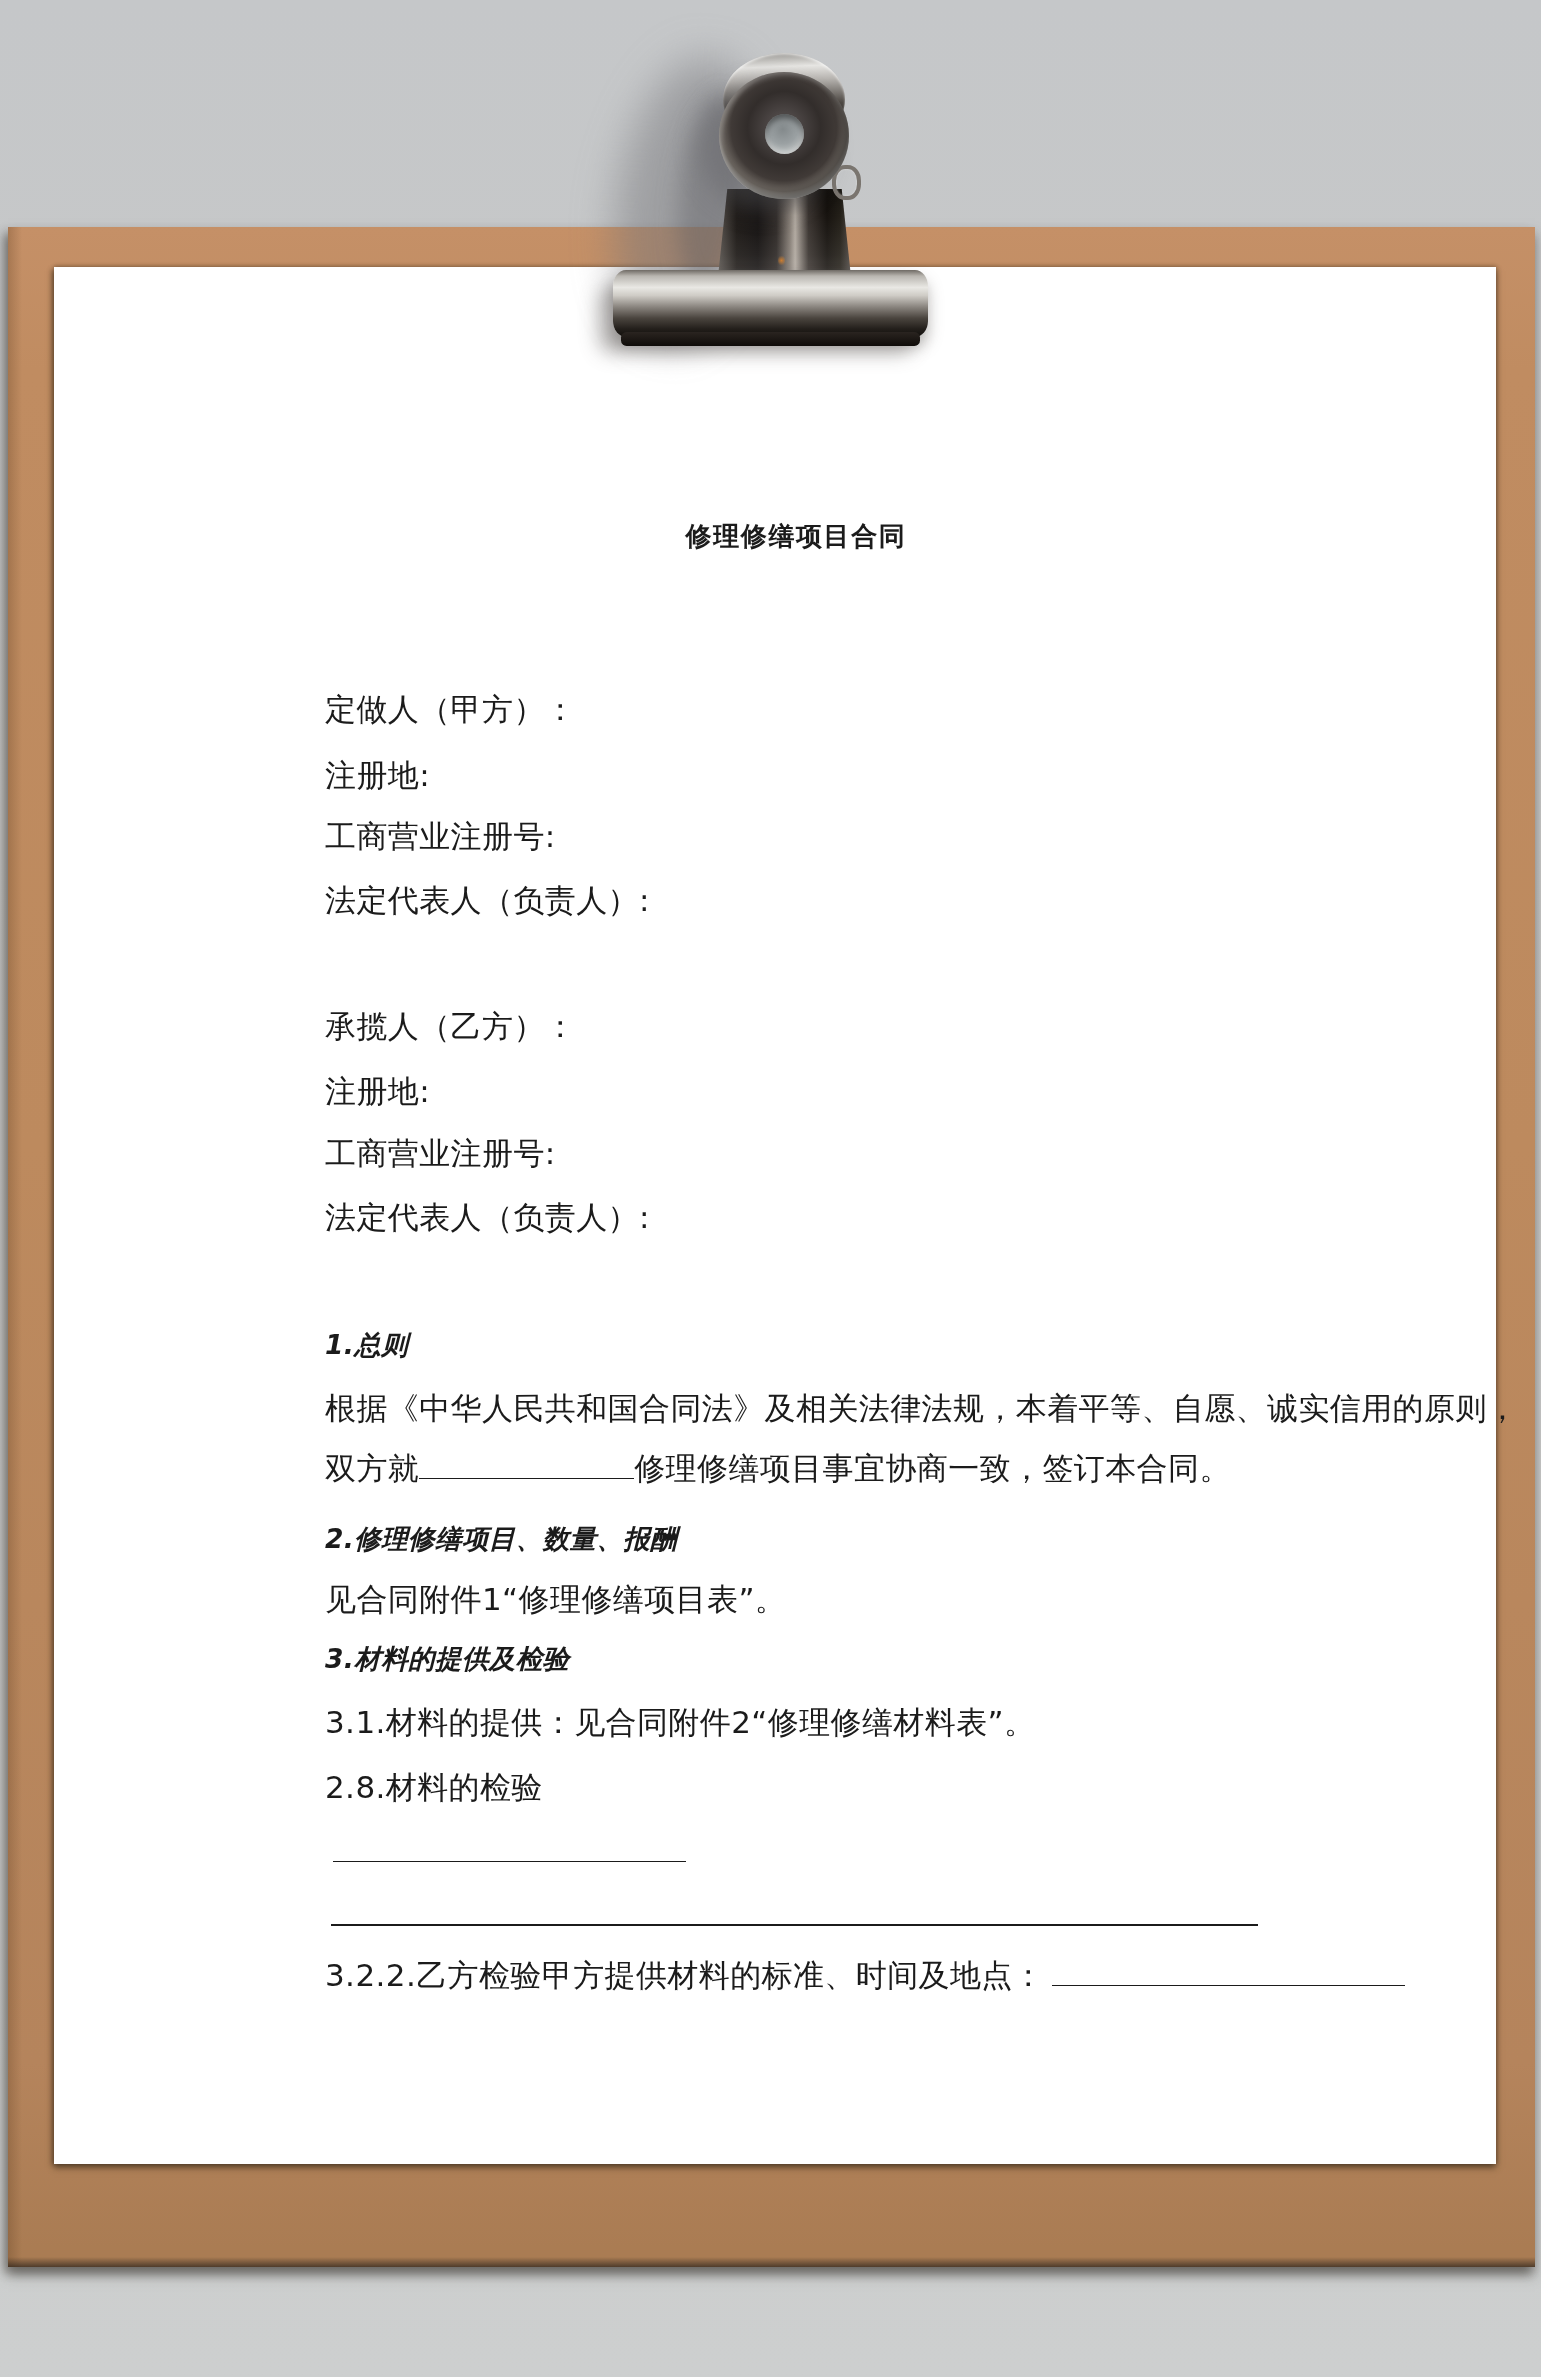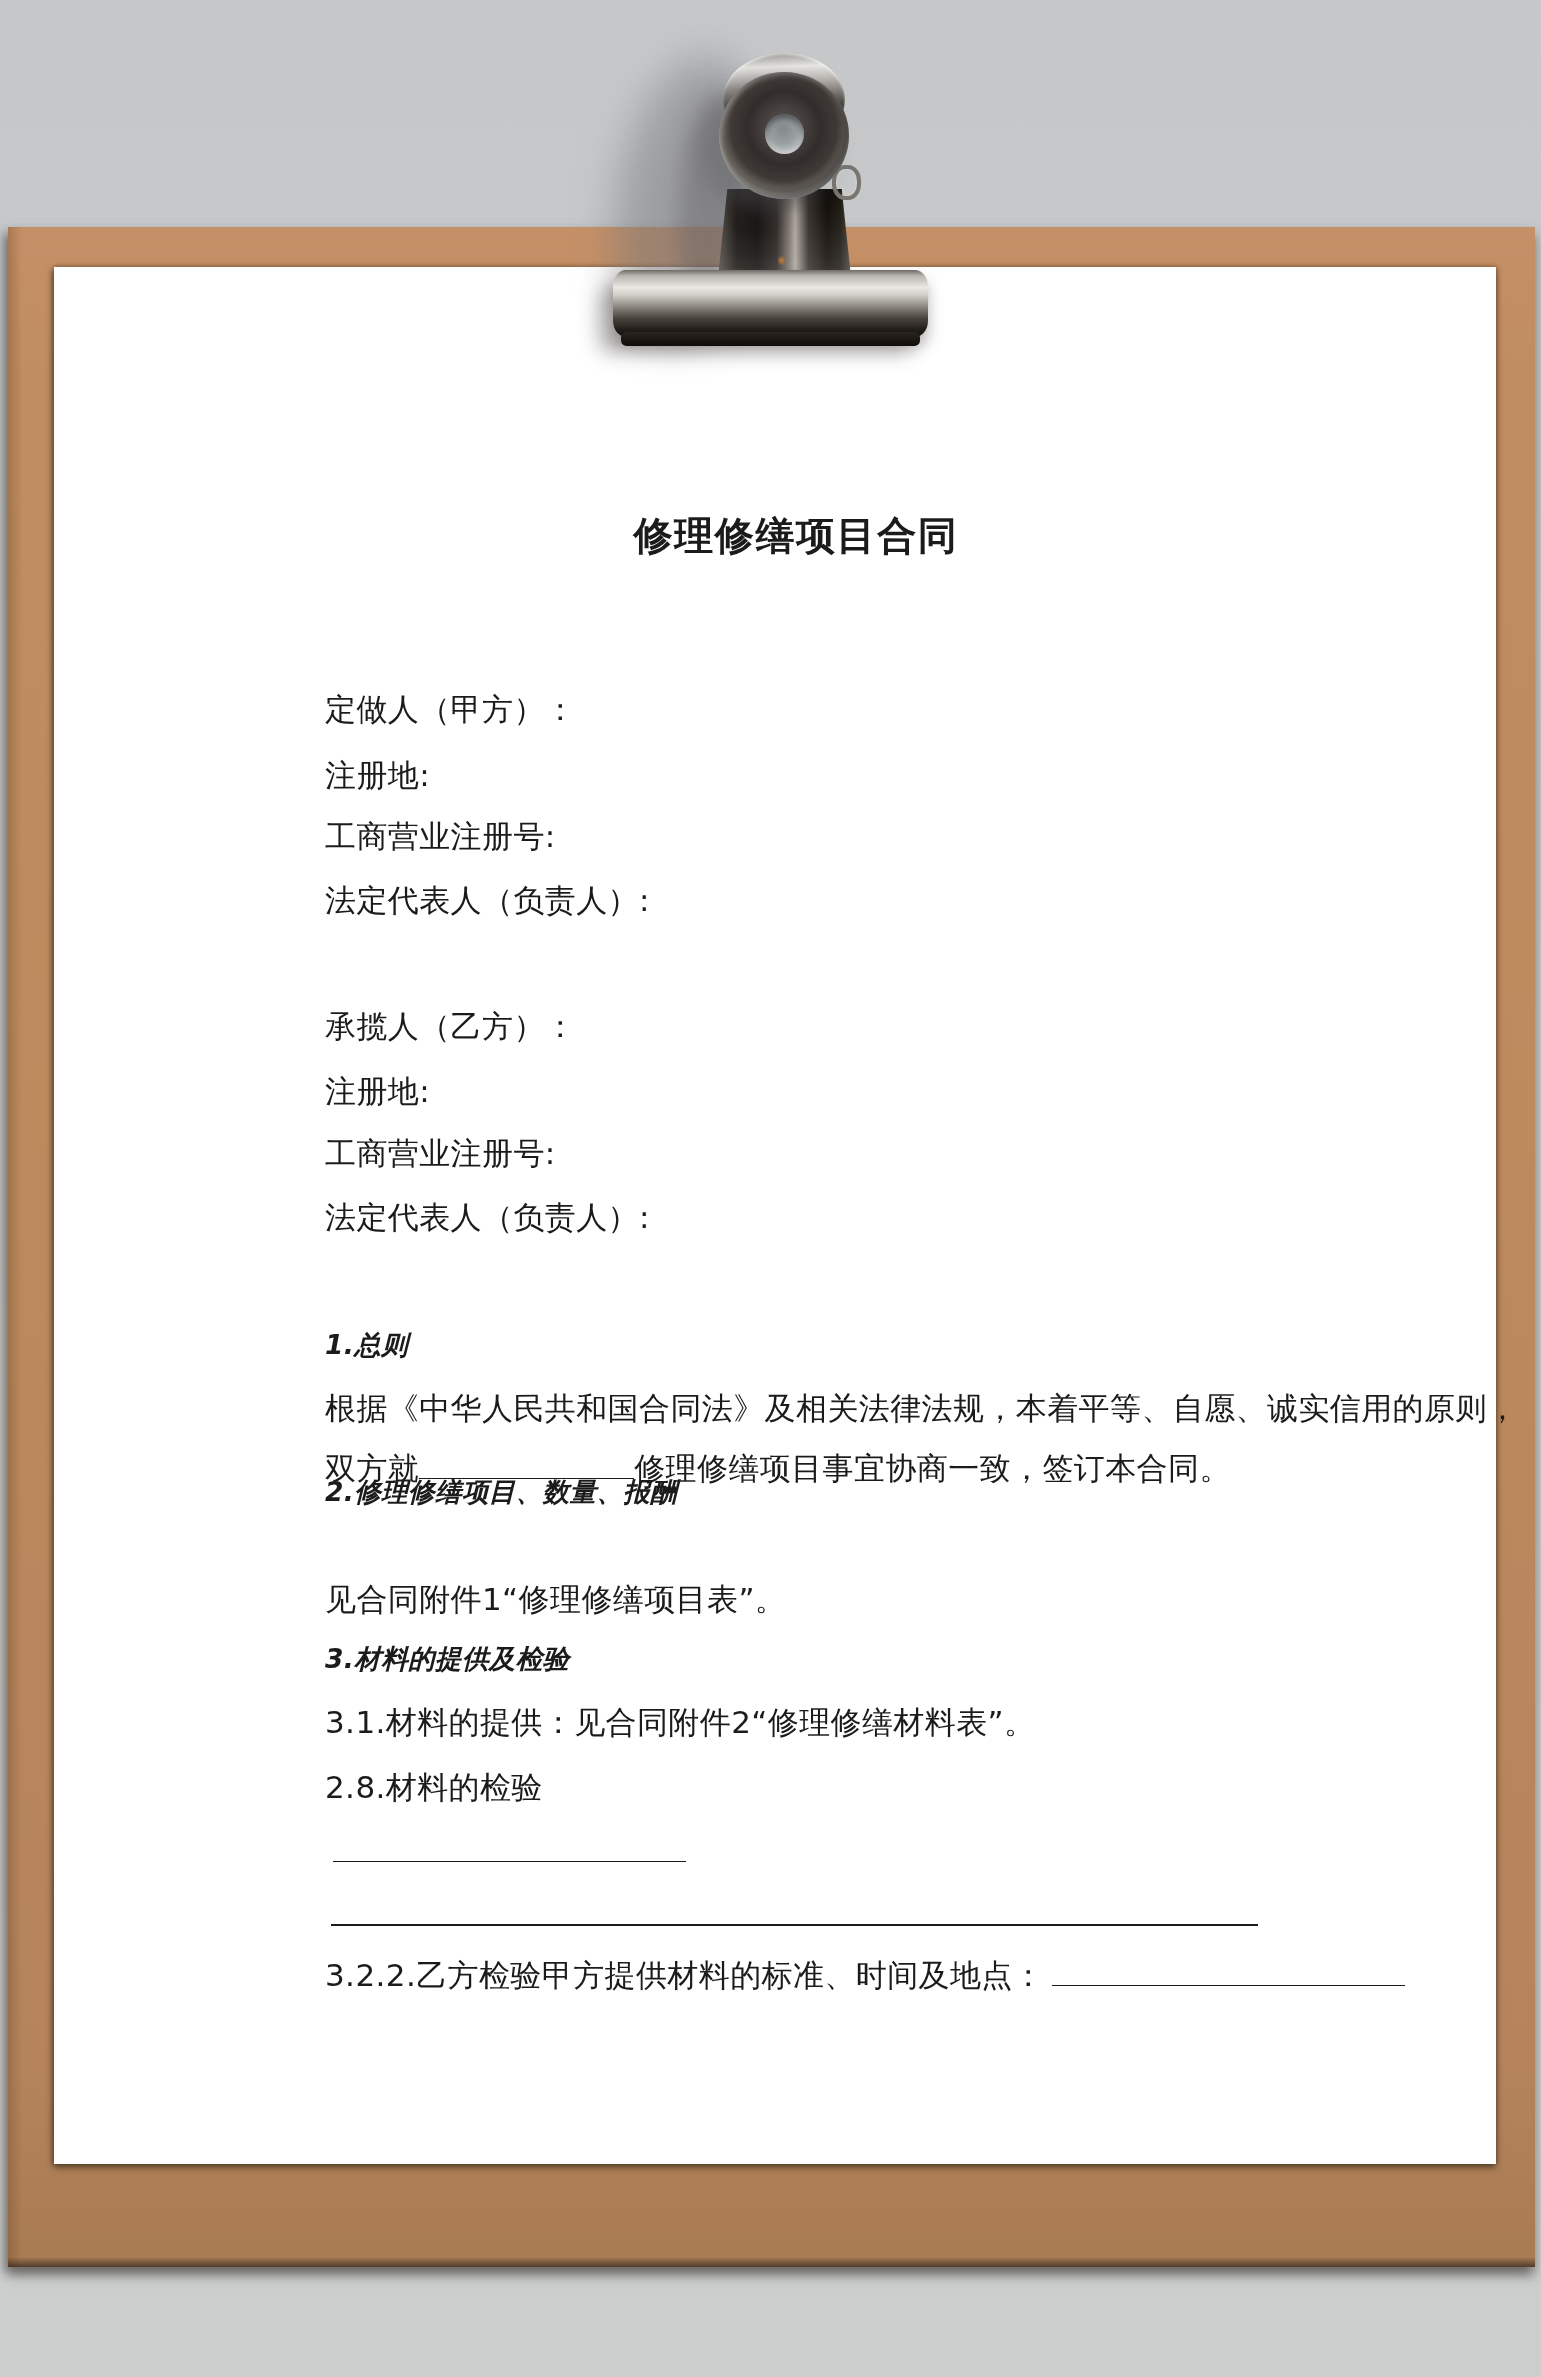--- a/index.html
+++ b/index.html
@@ -38,21 +38,21 @@
       0 -1.6px 3.2px rgba(70,52,30,.18);
   }
   .line{
     position:absolute;left:271px;
     font-size:31px;line-height:35px;letter-spacing:0.4px;
     color:var(--ink,#1b1b1b);white-space:nowrap;
   }
   .h{font-weight:700;font-size:26.5px;font-style:italic;}
   .title{
     position:absolute;left:271px;width:942px;text-align:center;
-    font-size:39px;line-height:40px;font-weight:700;letter-spacing:1.6px;
+    font-size:26px;line-height:40px;font-weight:700;letter-spacing:1.6px;
     color:var(--ink,#1b1b1b);white-space:nowrap;
   }
   .fill{
     display:inline-block;height:6.4px;
     border-bottom:1.6px solid var(--ink,#1b1b1b);
   }
   .hr-line{
     position:absolute;left:277px;width:927px;height:0;
     border-top:2.4px solid var(--ink,#1b1b1b);
   }
@@ -128,21 +128,21 @@
 
     <div class="line" style="top:742px">承揽人（乙方）：</div>
     <div class="line" style="top:807px">注册地:</div>
     <div class="line" style="top:869px">工商营业注册号:</div>
     <div class="line" style="top:933px">法定代表人（负责人）:</div>
 
     <div class="line h" style="top:1060px">1.总则</div>
     <div class="line" style="top:1124px">根据《中华人民共和国合同法》及相关法律法规，本着平等、自愿、诚实信用的原则，</div>
     <div class="line" style="top:1184px"><span>双方就</span><span class="fill" style="width:215px"></span><span>修理修缮项目事宜协商一致，签订本合同。</span></div>
 
-    <div class="line h" style="top:1207px">2.修理修缮项目、数量、报酬</div>
+    <div class="line h" style="top:1254px">2.修理修缮项目、数量、报酬</div>
     <div class="line" style="top:1315px">见合同附件1“修理修缮项目表”。</div>
 
     <div class="line h" style="top:1374px">3.材料的提供及检验</div>
     <div class="line" style="top:1438px">3.1.材料的提供：见合同附件2“修理修缮材料表”。</div>
     <div class="line" style="top:1503px">2.8.材料的检验</div>
 
     <div class="line" style="top:1567px"><span class="fill" style="width:353px;margin-left:8px"></span></div>
 
     <div class="hr-line" style="top:1657px"></div>
 

